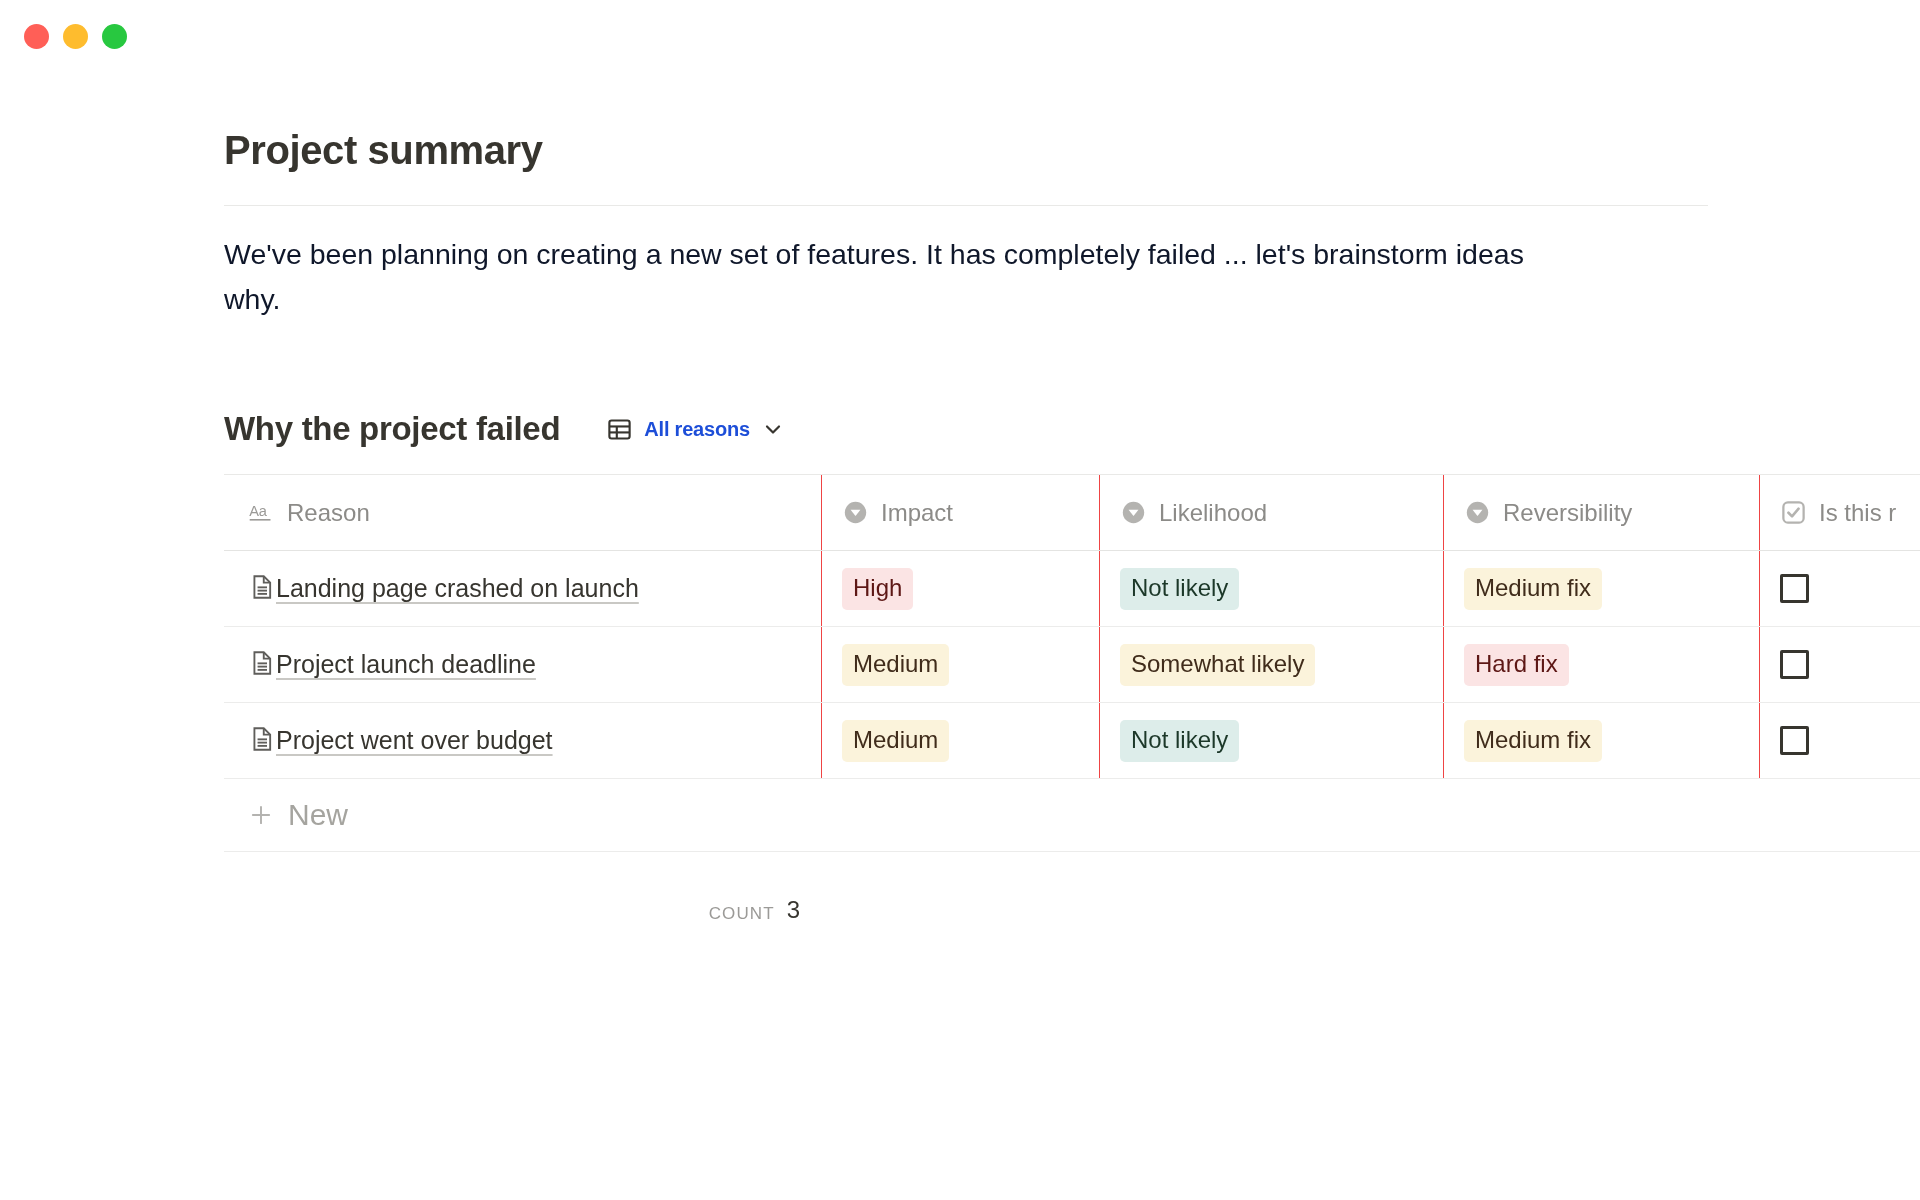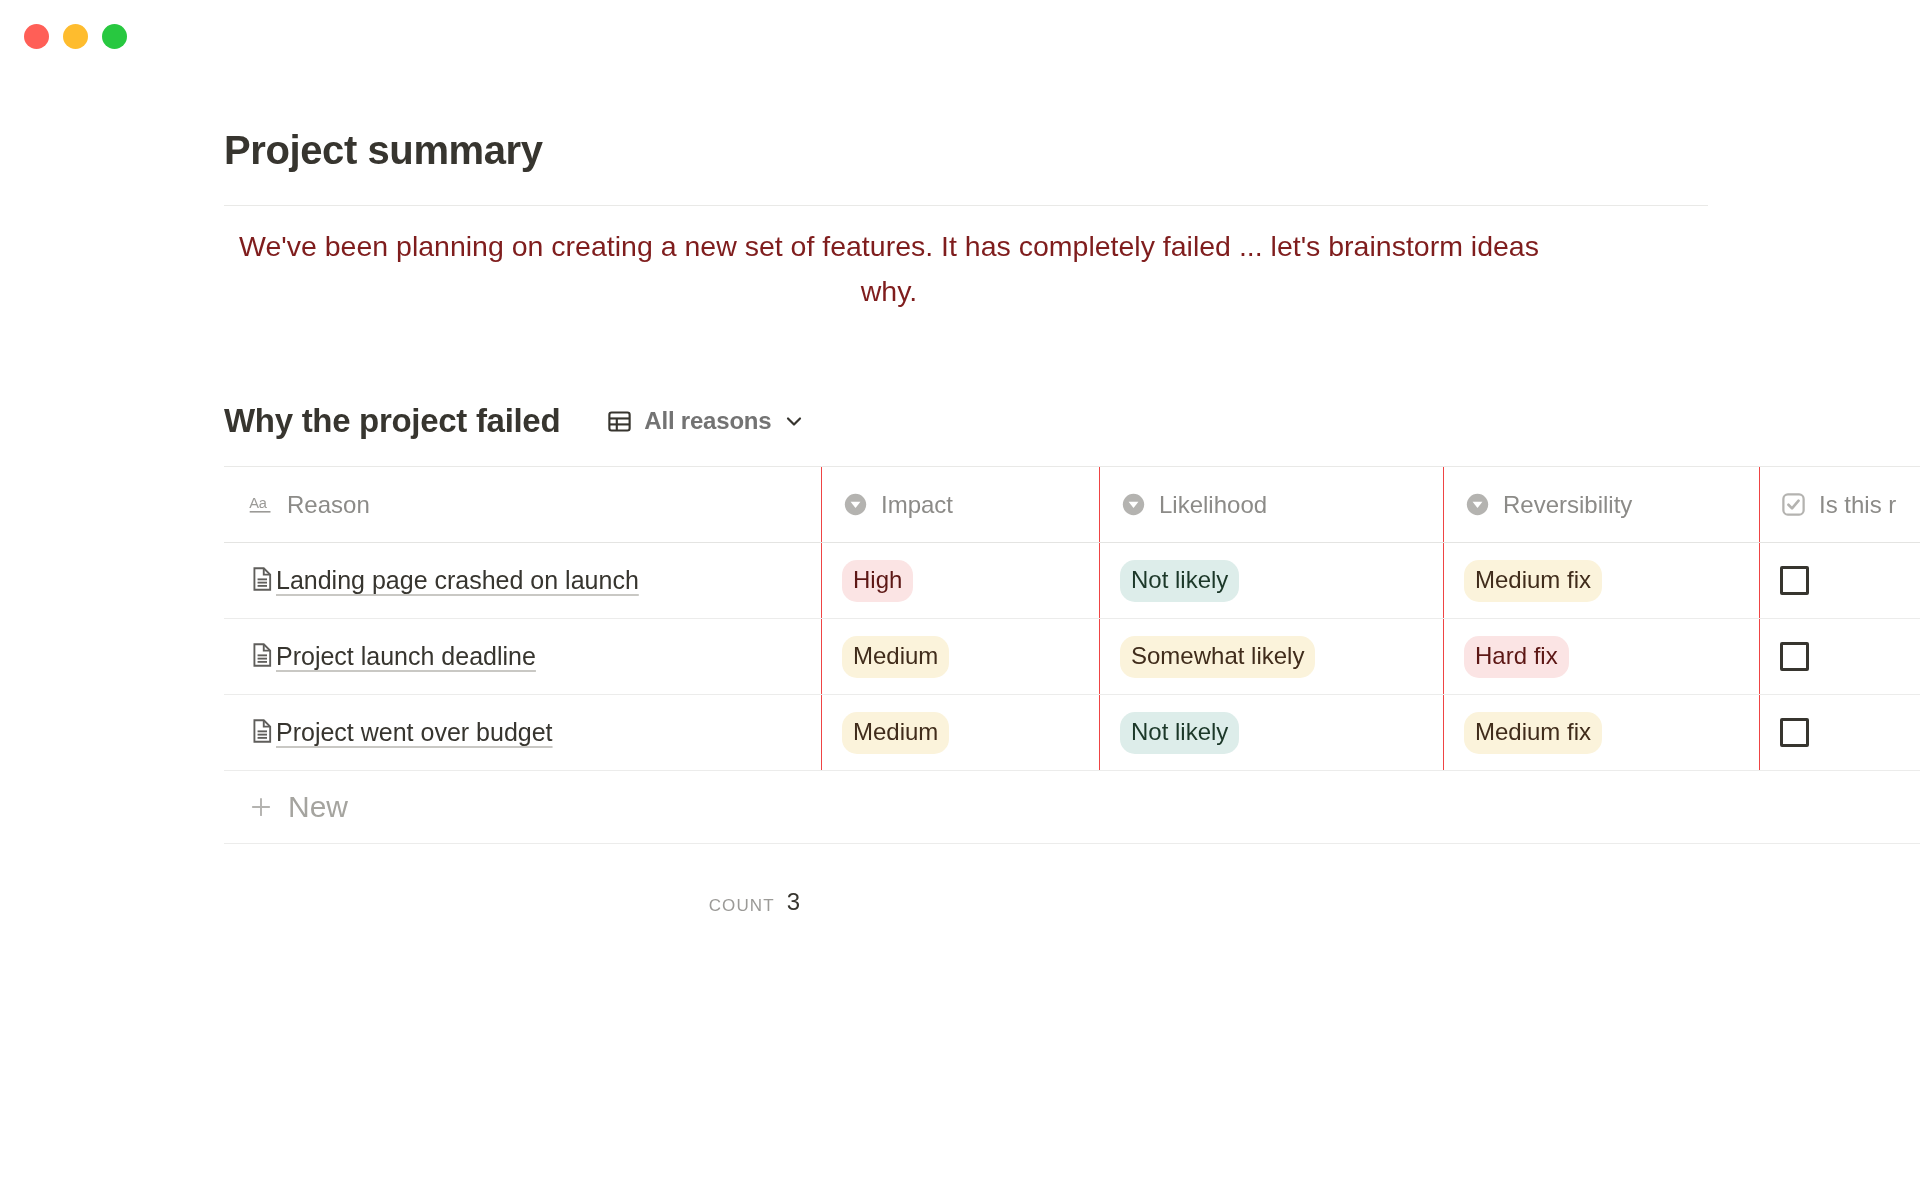--- a/index.html
+++ b/index.html
@@ -61,26 +61,25 @@
   }
 
   .title-rule {
     height: 1px;
     background: #e9e9e7;
     margin-top: 31px;
     width: 1484px;
   }
 
   .body-text {
-    margin-top: 18px;
+    margin-top: 26px;
     font-size: 28.5px;
     line-height: 1.58;
-    color: #7f1d1d;
+    color: #0f172a;
     max-width: 1330px;
-    text-align: center;
   }
 
   
   .db-header {
     margin-top: 88px;
     display: flex;
     align-items: center;
     gap: 42px;
   }
 
@@ -93,23 +92,23 @@
 
   .db-view {
     display: flex;
     align-items: center;
     gap: 11px;
     cursor: pointer;
     padding: 2px 4px;
     border-radius: 4px;
   }
   .db-view-label {
-    font-size: 24px;
+    font-size: 20px;
     font-weight: bold;
-    color: #737373;
+    color: #1d4ed8;
     letter-spacing: -0.2px;
   }
   .icon-table svg { display: block; }
   .icon-chevron svg { display: block; }
 
   
   .db-table {
     margin-top: 26px;
     width: 1900px;
     border-top: 1px solid #e9e9e7;
@@ -164,21 +163,21 @@
     text-decoration-thickness: 1.5px;
     cursor: pointer;
   }
 
   .badge {
     display: inline-flex;
     align-items: center;
     font-size: 24px;
     line-height: 1;
     padding: 8px 11px 10px 11px;
-    border-radius: 15px;
+    border-radius: 5px;
   }
   .badge-red    { background: #fbe4e4; color: #5d1715; }
   .badge-yellow { background: #fbf3db; color: #402c1b; }
   .badge-green  { background: #ddedea; color: #1c3829; }
 
   .checkbox {
     width: 29px;
     height: 29px;
     border: 3px solid #37352f;
     border-radius: 2px;

